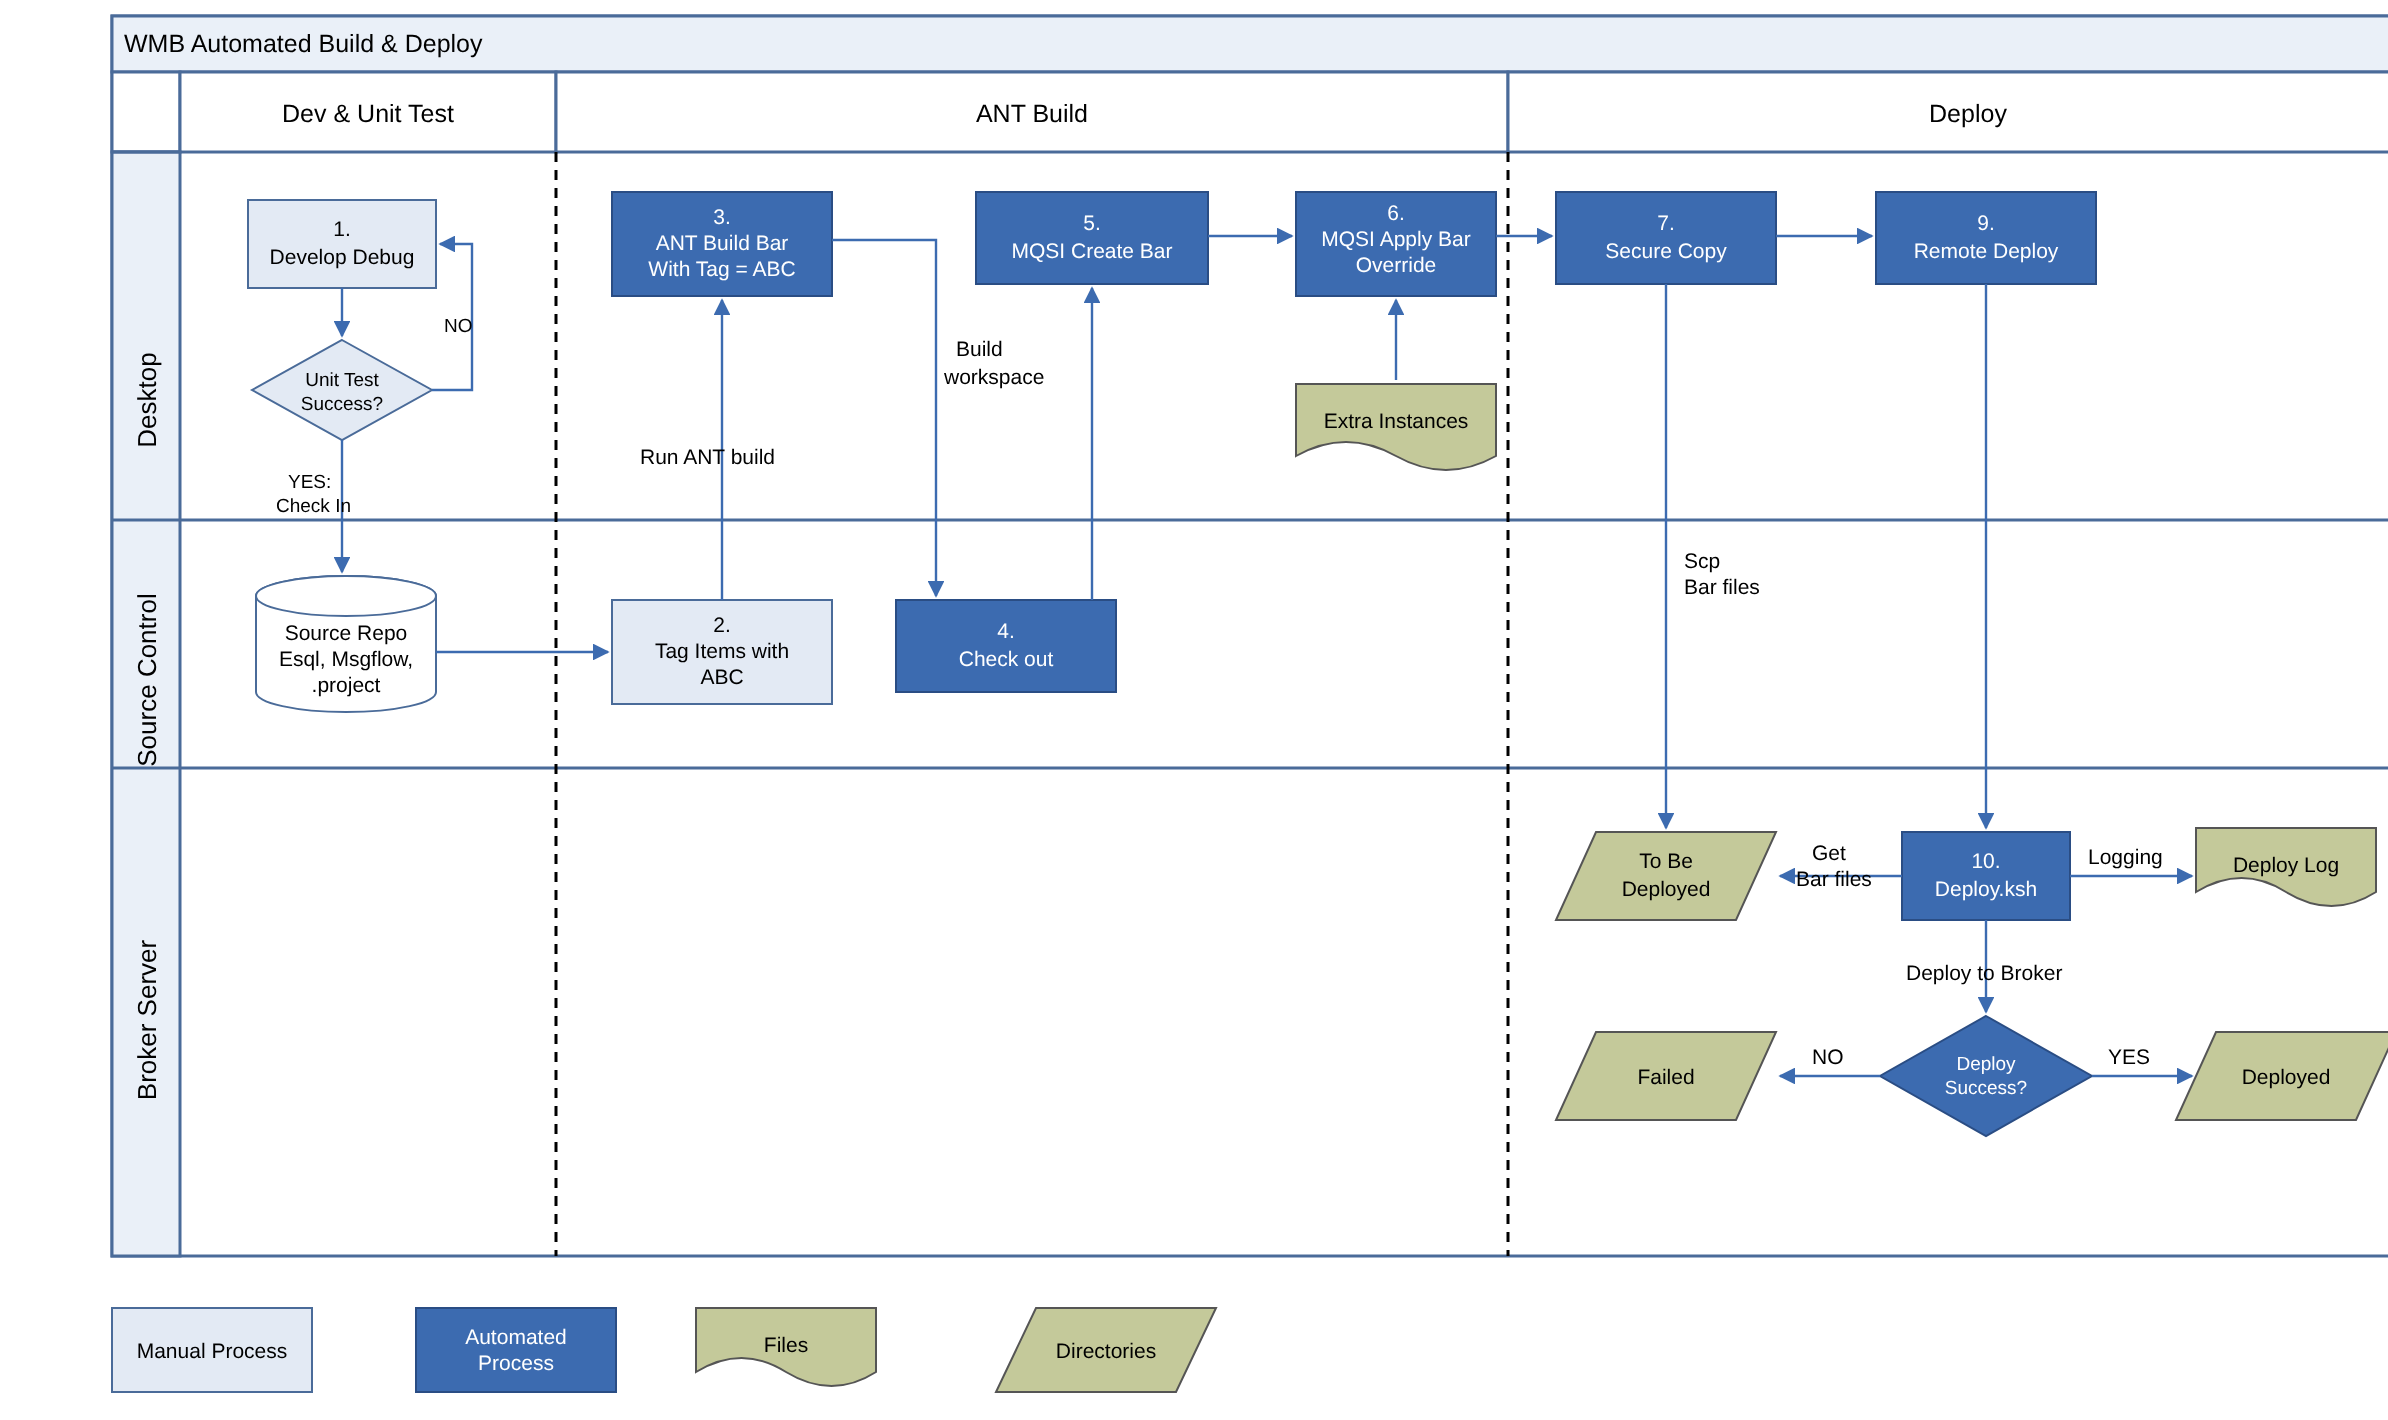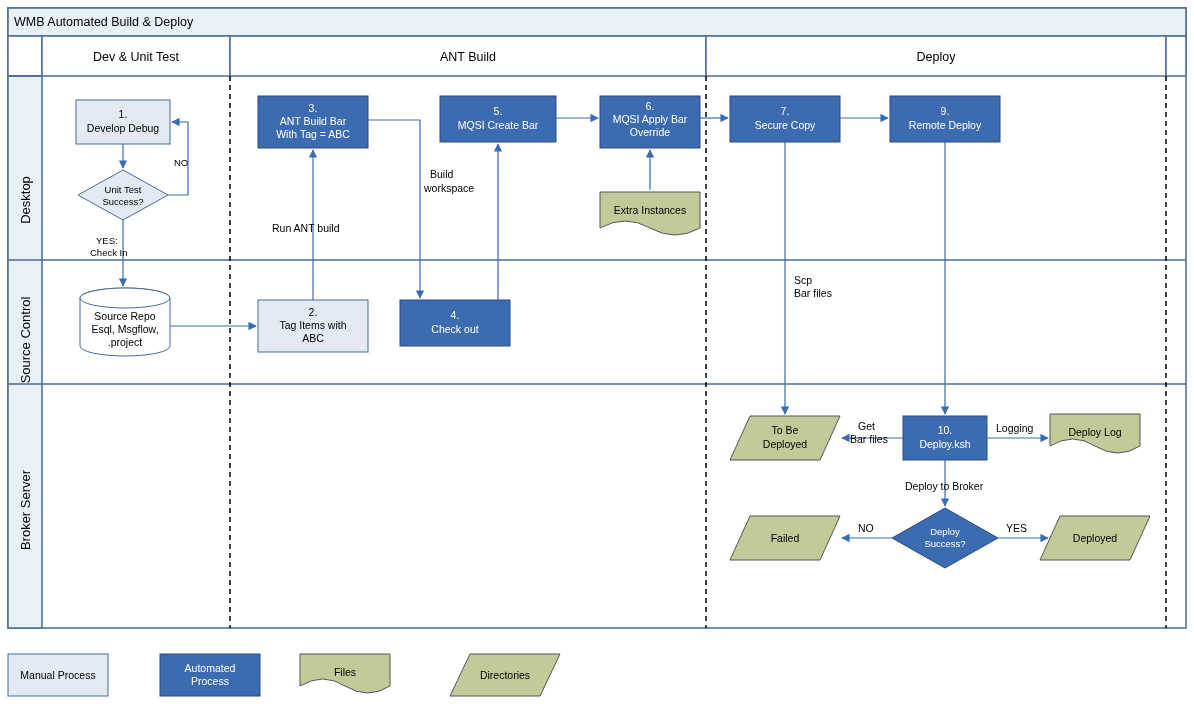--- a/index.html
+++ b/index.html
@@ -7,20 +7,21 @@
     padding: 0;
     background: #fff;
     font-family: Arial, Helvetica, sans-serif;
     font-size: 12px;
     color: #000;
   }
   .diagram {
     position: relative;
     width: 1038px;
     height: 710px;
+    margin-left: 48px;
   }
   svg { position: absolute; top:0; left:0; }
   .border { stroke: #4a6b99; stroke-width: 1.5; fill: none; }
   .hline  { stroke: #4a6b99; stroke-width: 1.5; }
   .dash   { stroke: #000; stroke-width: 1.5; stroke-dasharray: 5 4; }
   .titlebar { fill: #eaf0f8; stroke: #4a6b99; stroke-width: 1.5; }
   .colhdr   { fill: #fff; stroke: #4a6b99; stroke-width: 1.5; }
   .rowhdr   { fill: #eaf0f8; stroke: #4a6b99; stroke-width: 1.5; }
   .manual { fill: #e3eaf4; stroke: #4a6b99; stroke-width: 1; }
   .auto   { fill: #3c6bb0; stroke: #2a4d84; stroke-width: 1; }

